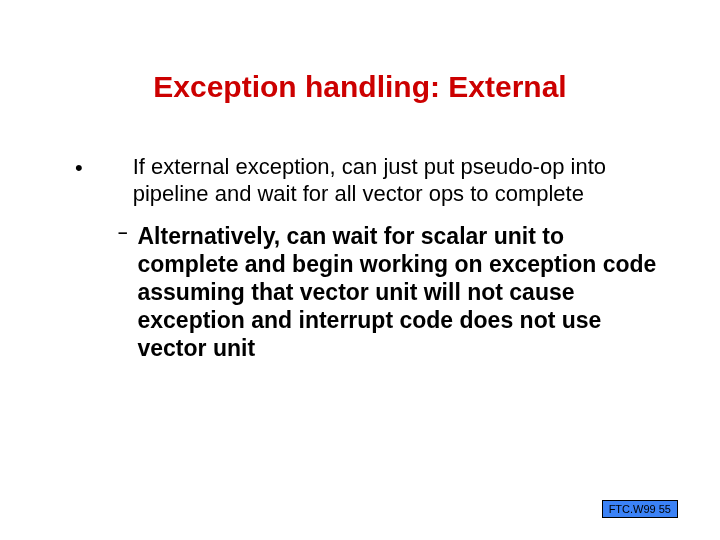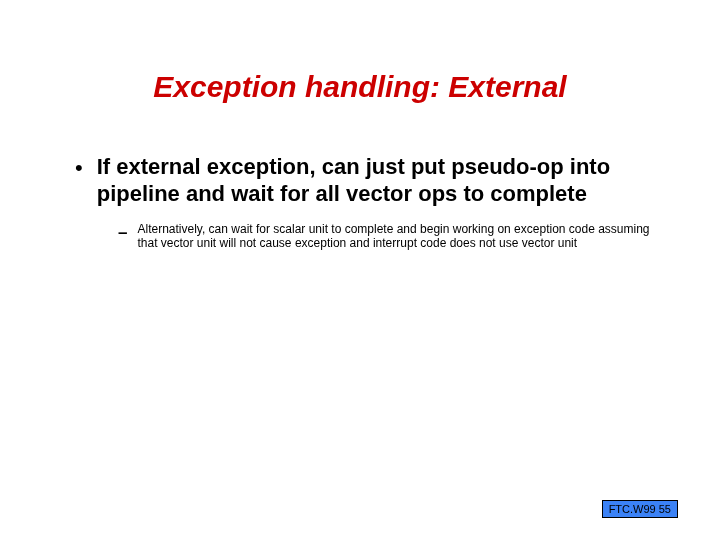--- a/index.html
+++ b/index.html
@@ -21,59 +21,59 @@
       padding: 70px 60px 50px 60px;
       position: relative;
     }
     .title {
       color: #cc0000;
       font-size: 30px;
       font-weight: bold;
       text-align: center;
       margin-bottom: 50px;
       padding: 0 40px;
-      font-style: italic;
     }
     .bullet-l1 {
       display: flex;
       align-items: flex-start;
       padding-left: 15px;
       margin-bottom: 14px;
     }
     .bullet-l1 .marker {
       color: #000;
       font-size: 22px;
       line-height: 27px;
       margin-right: 14px;
       flex-shrink: 0;
     }
     .bullet-l1 .text {
       color: #000;
       font-size: 22px;
-      font-weight: bold;
+      font-weight: normal;
       line-height: 1.22;
+      margin-left: 36px;
     }
     .bullet-l2 {
       display: flex;
       align-items: flex-start;
       padding-left: 58px;
       margin-top: 8px;
     }
     .bullet-l2 .marker {
       color: #000;
       font-size: 17px;
       font-weight: bold;
       line-height: 21px;
       margin-right: 10px;
       flex-shrink: 0;
     }
     .bullet-l2 .text {
       color: #000;
-      font-size: 12px;
-      font-weight: normal;
+      font-size: 23px;
+      font-weight: bold;
       line-height: 1.22;
     }
     .footer {
       position: absolute;
       bottom: 22px;
       right: 42px;
       border: 1px solid #000;
       padding: 2px 6px;
       font-size: 11px;
       color: #000;

